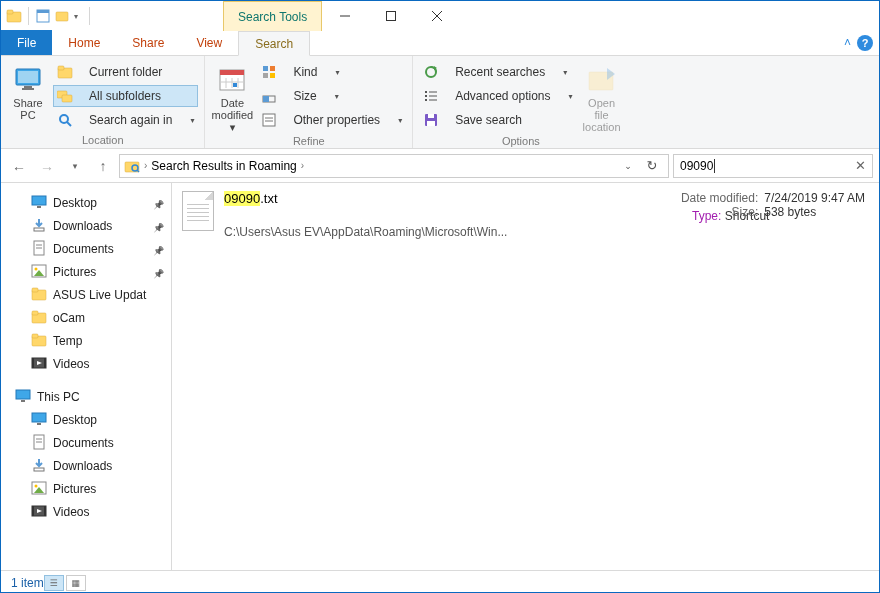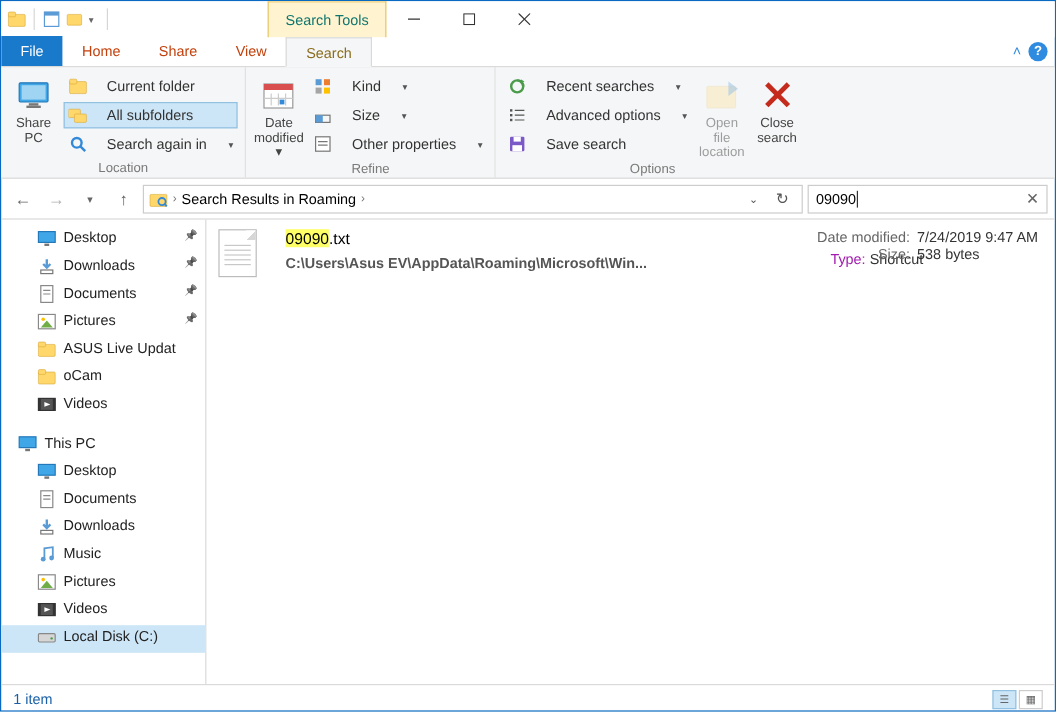--- a/index.html
+++ b/index.html
@@ -47,45 +47,45 @@
 .addr-drop { width: 16px; text-align: center; color: #555; font-size: 9px; }
 .refresh { width: 24px; text-align: center; color: #555; font-size: 13px; }
 .searchbox { width: 200px; height: 24px; border: 1px solid #cccccc; display: flex; align-items: center; padding: 0 6px; font-size: 12px; position: relative; }
 .searchbox .caret { border-left: 1px solid #333; height: 14px; margin-left: 1px; animation: blink 1s infinite; }
 @keyframes blink { 50% { opacity: 0; } }
 .searchbox .clear { position: absolute; right: 6px; color: #666; font-size: 13px; }
 
 
 .body { display: flex; height: 387px; }
 .navpane { width: 171px; border-right: 1px solid #dadada; overflow: hidden; padding-top: 6px; }
-.tree-item { display: flex; align-items: flex-start; gap: 6px; font-size: 12px; color: #222; padding: 2px 0 2px 14px; height: 23px; white-space: nowrap; }
+.tree-item { display: flex; align-items: flex-end; gap: 6px; font-size: 12px; color: #222; padding: 2px 0 2px 14px; height: 23px; white-space: nowrap; }
 .tree-item.pinned::after { content: "📌"; font-size: 9px; color: #888; margin-left: auto; margin-right: 6px; filter: grayscale(1); }
 .tree-item.sel { background: #cde6f7; }
 .tree-item .ticon { width: 16px; height: 16px; display: flex; align-items: center; justify-content: center; }
 .tree-group { margin-bottom: 10px; }
 .tree-item.indent { padding-left: 30px; }
 .tree-item.head { padding-left: 14px; }
 
 .content { flex: 1; padding: 8px 10px; font-size: 12px; position: relative; }
-.result { display: flex; gap: 24px; }
+.result { display: flex; gap: 10px; }
 .file-icon { width: 32px; height: 40px; border: 1px solid #bcbcbc; background: #fff; position: relative; }
 .file-icon::before { content: ""; position: absolute; top: 0; right: 0; width: 8px; height: 8px; background: linear-gradient(135deg, #fff 50%, #d6d6d6 50%); }
 .file-lines { position: absolute; top: 12px; left: 4px; right: 4px; }
 .file-lines div { height: 1px; background: #c8c8c8; margin-bottom: 3px; }
 .result-main { flex: 1; }
 .result-title { font-size: 13px; }
 .result-title .hl { background: #ffff66; }
-.result-path { color: #555; font-size: 12px; margin-top: 6px; font-weight: bold; }
+.result-path { color: #555; font-size: 12px; margin-top: 19px; }
 .result-meta { position: absolute; right: 14px; top: 8px; font-size: 12px; color: #666; text-align: left; }
 .result-meta .row { display: flex; gap: 6px; }
 .result-meta .lbl { width: 90px; text-align: right; }
 .result-type { position: absolute; left: 520px; top: 26px; font-size: 12px; color: #666; }
 
 
-.statusbar { height: 24px; border-top: 1px solid #dadada; display: flex; align-items: center; padding: 0 10px; font-size: 12px; color: #1a60a8; justify-content: space-between; }
+.statusbar { height: 24px; border-top: 1px solid #dadada; display: flex; align-items: center; padding: 0 10px; font-size: 12px; color: #1a60a8; justify-content: flex-start; }
 .view-toggles { display: flex; gap: 2px; }
 .vt { width: 20px; height: 16px; border: 1px solid #ccc; display: flex; align-items: center; justify-content: center; font-size: 9px; color: #666; }
 .vt.active { background: #cde6f7; border-color: #92c0e0; }
 
 
 svg { display: block; }
 .folder-svg { fill: #ffd76a; stroke: #d9a93c; stroke-width: 0.5; }
 </style>
 </head>
 <body>
@@ -295,30 +295,20 @@
       <div class="big-btn disabled">
         <div class="big-icon">
           <svg width="30" height="26">
               <rect class="folder-svg" x="2" y="6" width="24" height="18" rx="1" opacity="0.5"></rect>
               <polygon points="20,2 28,8 20,14" fill="#3289d8" opacity="0.5"></polygon>
             </svg>
         </div>
         <span style="white-space:pre-line;">Open file
 location</span>
       </div>
-      <div class="big-btn">
-        <div class="big-icon">
-          <svg width="24" height="24">
-              <line x1="3" y1="3" x2="21" y2="21" stroke="#c42b1c" stroke-width="4"></line>
-              <line x1="21" y1="3" x2="3" y2="21" stroke="#c42b1c" stroke-width="4"></line>
-            </svg>
-        </div>
-        <span style="white-space:pre-line;">Close
-search</span>
-      </div>
     </div>
     <div class="group-label">Options</div>
   </div>
 </div>
 
 <div class="navbar">
   <div class="nav-arrow">←</div>
   <div class="nav-arrow disabled">→</div>
   <div class="nav-arrow" style="font-size:9px;">▾</div>
   <div class="nav-arrow">↑</div>
@@ -399,20 +389,29 @@
             <svg width="16" height="14">
               <rect class="folder-svg" x="1" y="3" width="14" height="10" rx="1"></rect>
               <rect class="folder-svg" x="1" y="1" width="6" height="4" rx="1"></rect>
             </svg>
           </span>
           <span>oCam</span>
         </div>
         <div class="tree-item indent">
           <span class="ticon">
             <svg width="16" height="14">
+              <rect class="folder-svg" x="1" y="3" width="14" height="10" rx="1"></rect>
+              <rect class="folder-svg" x="1" y="1" width="6" height="4" rx="1"></rect>
+            </svg>
+          </span>
+          <span>Temp</span>
+        </div>
+        <div class="tree-item indent">
+          <span class="ticon">
+            <svg width="16" height="14">
               <rect x="1" y="2" width="14" height="10" fill="#555" stroke="#333"></rect>
               <rect x="1" y="2" width="2" height="10" fill="#333"></rect>
               <rect x="13" y="2" width="2" height="10" fill="#333"></rect>
               <polygon points="6,5 11,7 6,9" fill="#fff"></polygon>
             </svg>
           </span>
           <span>Videos</span>
         </div>
       </div>
     <div class="tree-group" id="tree-thispc">
@@ -448,57 +447,38 @@
           <span class="ticon">
             <svg width="16" height="16">
               <path d="M8 2v7M5 6l3 3 3-3" stroke="#5b9bd5" stroke-width="2" fill="none"></path>
               <rect x="3" y="11" width="10" height="3" fill="none" stroke="#777"></rect>
             </svg>
           </span>
           <span>Downloads</span>
         </div>
         <div class="tree-item indent">
           <span class="ticon">
-            <svg width="14" height="16">
-              <path d="M5 12V3l7-1v9" stroke="#5b9bd5" fill="none" stroke-width="1.5"></path>
-              <circle cx="4" cy="12" r="2" fill="#5b9bd5"></circle>
-              <circle cx="11" cy="11" r="2" fill="#5b9bd5"></circle>
-            </svg>
-          </span>
-          <span>Music</span>
-        </div>
-        <div class="tree-item indent">
-          <span class="ticon">
             <svg width="16" height="14">
               <rect x="1" y="1" width="14" height="12" fill="#fff" stroke="#888"></rect>
               <circle cx="5" cy="5" r="1.5" fill="#ffc000"></circle>
               <polygon points="3,12 8,6 13,12" fill="#70ad47"></polygon>
             </svg>
           </span>
           <span>Pictures</span>
         </div>
         <div class="tree-item indent">
           <span class="ticon">
             <svg width="16" height="14">
               <rect x="1" y="2" width="14" height="10" fill="#555" stroke="#333"></rect>
               <rect x="1" y="2" width="2" height="10" fill="#333"></rect>
               <rect x="13" y="2" width="2" height="10" fill="#333"></rect>
               <polygon points="6,5 11,7 6,9" fill="#fff"></polygon>
             </svg>
           </span>
           <span>Videos</span>
-        </div>
-        <div class="tree-item indent sel">
-          <span class="ticon">
-            <svg width="16" height="12">
-              <rect x="1" y="3" width="14" height="7" fill="#d6d6d6" stroke="#888" rx="1"></rect>
-              <circle cx="12" cy="7" r="1" fill="#4a9b4a"></circle>
-            </svg>
-          </span>
-          <span>Local Disk (C:)</span>
         </div>
       </div>
   </div>
   <div class="content">
     <div class="result">
       <div class="file-icon">
         <div class="file-lines">
             <div></div>
             <div></div>
             <div></div>

